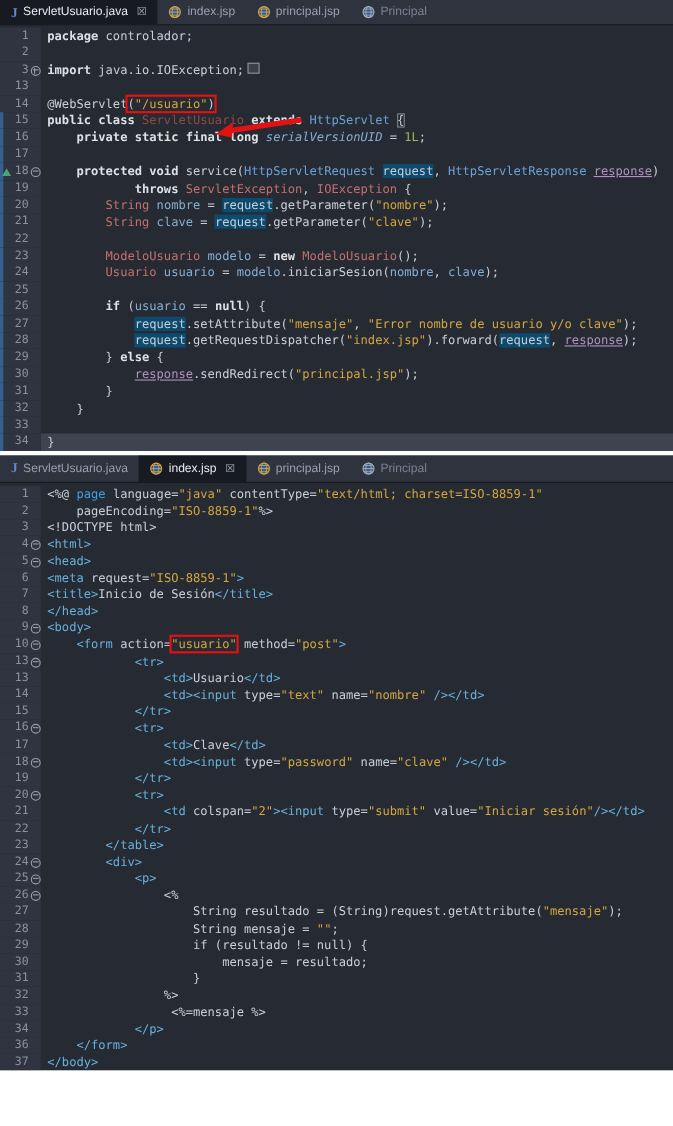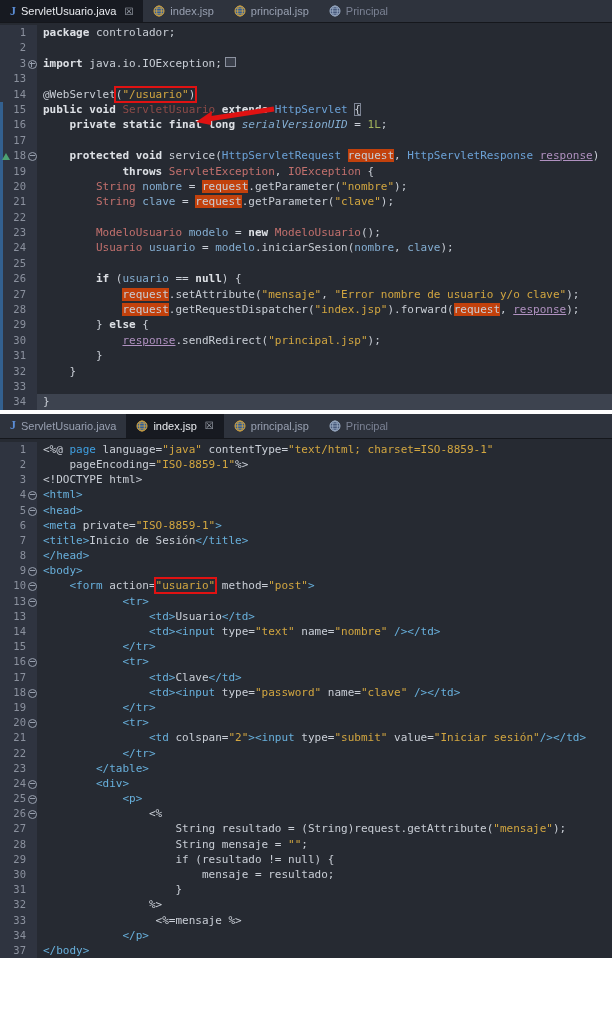--- a/index.html
+++ b/index.html
@@ -39,21 +39,21 @@
   .kw{color:#dde0e5;font-weight:bold;}
   .pl{color:#c9ced6;}
   .ty{color:#c2706d;}
   .tyb{color:#6ba1d6;}
   .cd{color:#8c4b48;}
   .st{color:#d2a640;}
   .nm{color:#a0b25c;margin-top:32px;}
   .vr{color:#84aed2;}
   .it{font-style:italic;}
   .pm{color:#b091c0;text-decoration:underline;}
-  .occ{background:#c2410c;}
+  .occ{background:#0c4a6e;}
   .tag{color:#68b0dc;}
   .at{color:#c9ced6;}
   .dm{color:#ccd1d9;}
   .dir{color:#3f9fe0;}
   .rb{outline:2px solid #e01212;outline-offset:0;}
   .bbt{outline:1px solid #7d8494;outline-offset:-1px;}
   .cur-caret{display:inline-block;width:1px;height:12px;background:#e8eaee;vertical-align:-2px;}
   .fb{display:inline-block;width:9px;height:8px;border:1px solid #8c92a0;background:#3a3f4a;margin-left:3px;vertical-align:0px;}
   .sep{height:4px;background:#ffffff;}
   .arrow-svg{position:absolute;pointer-events:none;}
@@ -104,21 +104,21 @@
     <div class="code">
       <svg class="arrow-svg" style="left:196px;top:82px;" width="84" height="24" viewBox="0 0 84 24">
         <line x1="78" y1="4" x2="12" y2="14" stroke="#e01212" stroke-width="5"></line>
         <polygon points="0,17 16,6 15,20" fill="#e01212"></polygon>
       </svg>
     <div class="line"><span class="gut"><span class="num">1</span><span class="fslot"></span></span><span class="src"><span class="kw">package</span><span class="pl"> controlador;</span></span></div>
         <div class="line"><span class="gut"><span class="num">2</span><span class="fslot"></span></span><span class="src"></span></div>
         <div class="line"><span class="gut"><span class="num">3</span><span class="fslot"><span class="fc plus"></span></span></span><span class="src"><span class="kw">import</span><span class="pl"> java.io.IOException;</span><span class="fb"></span></span></div>
         <div class="line"><span class="gut"><span class="num">13</span><span class="fslot"></span></span><span class="src"></span></div>
         <div class="line"><span class="gut"><span class="num">14</span><span class="fslot"></span></span><span class="src"><span class="pl">@WebServlet</span><span class="rb"><span class="pl">(</span><span class="st">"/usuario"</span><span class="pl">)</span></span></span></div>
-        <div class="line"><span class="gut rng"><span class="num">15</span><span class="fslot"></span></span><span class="src"><span class="kw">public void </span><span class="cd">ServletUsuario</span><span class="kw"> extends </span><span class="tyb">HttpServlet</span><span class="pl"> </span><span class="pl bbt">{</span></span></div>
+        <div class="line"><span class="gut rng"><span class="num">15</span><span class="fslot"></span></span><span class="src"><span class="kw">public class </span><span class="cd">ServletUsuario</span><span class="kw"> extends </span><span class="tyb">HttpServlet</span><span class="pl"> </span><span class="pl bbt">{</span></span></div>
         <div class="line"><span class="gut rng"><span class="num">16</span><span class="fslot"></span></span><span class="src"><span class="pl">    </span><span class="kw">private static final long </span><span class="vr it">serialVersionUID</span><span class="pl"> = </span><span class="nm">1L</span><span class="pl">;</span></span></div>
         <div class="line"><span class="gut rng"><span class="num">17</span><span class="fslot"></span></span><span class="src"></span></div>
         <div class="line"><span class="gut rng tri"><span class="num">18</span><span class="fslot"><span class="fc minus"></span></span></span><span class="src"><span class="pl">    </span><span class="kw">protected void </span><span class="pl">service(</span><span class="tyb">HttpServletRequest </span><span class="pl occ">request</span><span class="pl">, </span><span class="tyb">HttpServletResponse </span><span class="pm">response</span><span class="pl">)</span></span></div>
         <div class="line"><span class="gut rng"><span class="num">19</span><span class="fslot"></span></span><span class="src"><span class="pl">            </span><span class="kw">throws </span><span class="ty">ServletException</span><span class="pl">, </span><span class="ty">IOException</span><span class="pl"> {</span></span></div>
         <div class="line"><span class="gut rng"><span class="num">20</span><span class="fslot"></span></span><span class="src"><span class="pl">        </span><span class="ty">String</span><span class="pl"> </span><span class="vr">nombre</span><span class="pl"> = </span><span class="pl occ">request</span><span class="pl">.getParameter(</span><span class="st">"nombre"</span><span class="pl">);</span></span></div>
         <div class="line"><span class="gut rng"><span class="num">21</span><span class="fslot"></span></span><span class="src"><span class="pl">        </span><span class="ty">String</span><span class="pl"> </span><span class="vr">clave</span><span class="pl"> = </span><span class="pl occ">request</span><span class="pl">.getParameter(</span><span class="st">"clave"</span><span class="pl">);</span></span></div>
         <div class="line"><span class="gut rng"><span class="num">22</span><span class="fslot"></span></span><span class="src"></span></div>
         <div class="line"><span class="gut rng"><span class="num">23</span><span class="fslot"></span></span><span class="src"><span class="pl">        </span><span class="ty">ModeloUsuario</span><span class="pl"> </span><span class="vr">modelo</span><span class="pl"> = </span><span class="kw">new </span><span class="ty">ModeloUsuario</span><span class="pl">();</span></span></div>
         <div class="line"><span class="gut rng"><span class="num">24</span><span class="fslot"></span></span><span class="src"><span class="pl">        </span><span class="ty">Usuario</span><span class="pl"> </span><span class="vr">usuario</span><span class="pl"> = </span><span class="vr">modelo</span><span class="pl">.iniciarSesion(</span><span class="vr">nombre</span><span class="pl">, </span><span class="vr">clave</span><span class="pl">);</span></span></div>
         <div class="line"><span class="gut rng"><span class="num">25</span><span class="fslot"></span></span><span class="src"></span></div>
@@ -173,21 +173,21 @@
           </svg>
           <span>Principal</span>
         </div>
       </div>
     <div class="code">
         <div class="line"><span class="gut"><span class="num">1</span><span class="fslot"></span></span><span class="src"><span class="dm">&lt;%@ </span><span class="dir">page</span><span class="at"> language=</span><span class="st">"java"</span><span class="at"> contentType=</span><span class="st">"text/html; charset=ISO-8859-1"</span></span></div>
         <div class="line"><span class="gut"><span class="num">2</span><span class="fslot"></span></span><span class="src"><span class="pl">    </span><span class="at">pageEncoding=</span><span class="st">"ISO-8859-1"</span><span class="dm">%&gt;</span></span></div>
         <div class="line"><span class="gut"><span class="num">3</span><span class="fslot"></span></span><span class="src"><span class="pl">&lt;!DOCTYPE html&gt;</span></span></div>
         <div class="line"><span class="gut"><span class="num">4</span><span class="fslot"><span class="fc minus"></span></span></span><span class="src"><span class="tag">&lt;html&gt;</span></span></div>
         <div class="line"><span class="gut"><span class="num">5</span><span class="fslot"><span class="fc minus"></span></span></span><span class="src"><span class="tag">&lt;head&gt;</span></span></div>
-        <div class="line"><span class="gut"><span class="num">6</span><span class="fslot"></span></span><span class="src"><span class="tag">&lt;meta </span><span class="at">private=</span><span class="st">"ISO-8859-1"</span><span class="tag">&gt;</span></span></div>
+        <div class="line"><span class="gut"><span class="num">6</span><span class="fslot"></span></span><span class="src"><span class="tag">&lt;meta </span><span class="at">request=</span><span class="st">"ISO-8859-1"</span><span class="tag">&gt;</span></span></div>
         <div class="line"><span class="gut"><span class="num">7</span><span class="fslot"></span></span><span class="src"><span class="tag">&lt;title&gt;</span><span class="pl">Inicio de Sesión</span><span class="tag">&lt;/title&gt;</span></span></div>
         <div class="line"><span class="gut"><span class="num">8</span><span class="fslot"></span></span><span class="src"><span class="tag">&lt;/head&gt;</span></span></div>
         <div class="line"><span class="gut"><span class="num">9</span><span class="fslot"><span class="fc minus"></span></span></span><span class="src"><span class="tag">&lt;body&gt;</span></span></div>
         <div class="line"><span class="gut"><span class="num">10</span><span class="fslot"><span class="fc minus"></span></span></span><span class="src"><span class="pl">    </span><span class="tag">&lt;form </span><span class="at">action=</span><span class="rb"><span class="st">"usuario"</span></span><span class="at"> method=</span><span class="st">"post"</span><span class="tag">&gt;</span></span></div>
         <div class="line"><span class="gut"><span class="num">13</span><span class="fslot"><span class="fc minus"></span></span></span><span class="src"><span class="pl">            </span><span class="tag">&lt;tr&gt;</span></span></div>
         <div class="line"><span class="gut"><span class="num">13</span><span class="fslot"></span></span><span class="src"><span class="pl">                </span><span class="tag">&lt;td&gt;</span><span class="pl">Usuario</span><span class="tag">&lt;/td&gt;</span></span></div>
         <div class="line"><span class="gut"><span class="num">14</span><span class="fslot"></span></span><span class="src"><span class="pl">                </span><span class="tag">&lt;td&gt;&lt;input </span><span class="at">type=</span><span class="st">"text"</span><span class="at"> name=</span><span class="st">"nombre"</span><span class="tag"> /&gt;&lt;/td&gt;</span></span></div>
         <div class="line"><span class="gut"><span class="num">15</span><span class="fslot"></span></span><span class="src"><span class="pl">            </span><span class="tag">&lt;/tr&gt;</span></span></div>
         <div class="line"><span class="gut"><span class="num">16</span><span class="fslot"><span class="fc minus"></span></span></span><span class="src"><span class="pl">            </span><span class="tag">&lt;tr&gt;</span></span></div>
         <div class="line"><span class="gut"><span class="num">17</span><span class="fslot"></span></span><span class="src"><span class="pl">                </span><span class="tag">&lt;td&gt;</span><span class="pl">Clave</span><span class="tag">&lt;/td&gt;</span></span></div>
@@ -201,17 +201,18 @@
         <div class="line"><span class="gut"><span class="num">25</span><span class="fslot"><span class="fc minus"></span></span></span><span class="src"><span class="pl">            </span><span class="tag">&lt;p&gt;</span></span></div>
         <div class="line"><span class="gut"><span class="num">26</span><span class="fslot"><span class="fc minus"></span></span></span><span class="src"><span class="pl">                </span><span class="dm">&lt;%</span></span></div>
         <div class="line"><span class="gut"><span class="num">27</span><span class="fslot"></span></span><span class="src"><span class="pl">                    String resultado = (String)request.getAttribute(</span><span class="st">"mensaje"</span><span class="pl">);</span></span></div>
         <div class="line"><span class="gut"><span class="num">28</span><span class="fslot"></span></span><span class="src"><span class="pl">                    String mensaje = </span><span class="st">""</span><span class="pl">;</span></span></div>
         <div class="line"><span class="gut"><span class="num">29</span><span class="fslot"></span></span><span class="src"><span class="pl">                    if (resultado != null) {</span></span></div>
         <div class="line"><span class="gut"><span class="num">30</span><span class="fslot"></span></span><span class="src"><span class="pl">                        mensaje = resultado;</span></span></div>
         <div class="line"><span class="gut"><span class="num">31</span><span class="fslot"></span></span><span class="src"><span class="pl">                    }</span></span></div>
         <div class="line"><span class="gut"><span class="num">32</span><span class="fslot"></span></span><span class="src"><span class="pl">                </span><span class="dm">%&gt;</span></span></div>
         <div class="line"><span class="gut"><span class="num">33</span><span class="fslot"></span></span><span class="src"><span class="pl">                 </span><span class="dm">&lt;%=</span><span class="pl">mensaje </span><span class="dm">%&gt;</span></span></div>
         <div class="line"><span class="gut"><span class="num">34</span><span class="fslot"></span></span><span class="src"><span class="pl">            </span><span class="tag">&lt;/p&gt;</span></span></div>
+        <div class="line"><span class="gut"><span class="num">36</span><span class="fslot"></span></span><span class="src"><span class="pl">    </span><span class="tag">&lt;/form&gt;</span></span></div>
         <div class="line"><span class="gut"><span class="num">37</span><span class="fslot"></span></span><span class="src"><span class="tag">&lt;/body&gt;</span></span></div>
       </div>
   </section>
 
 </div>
 
 </body></html>

